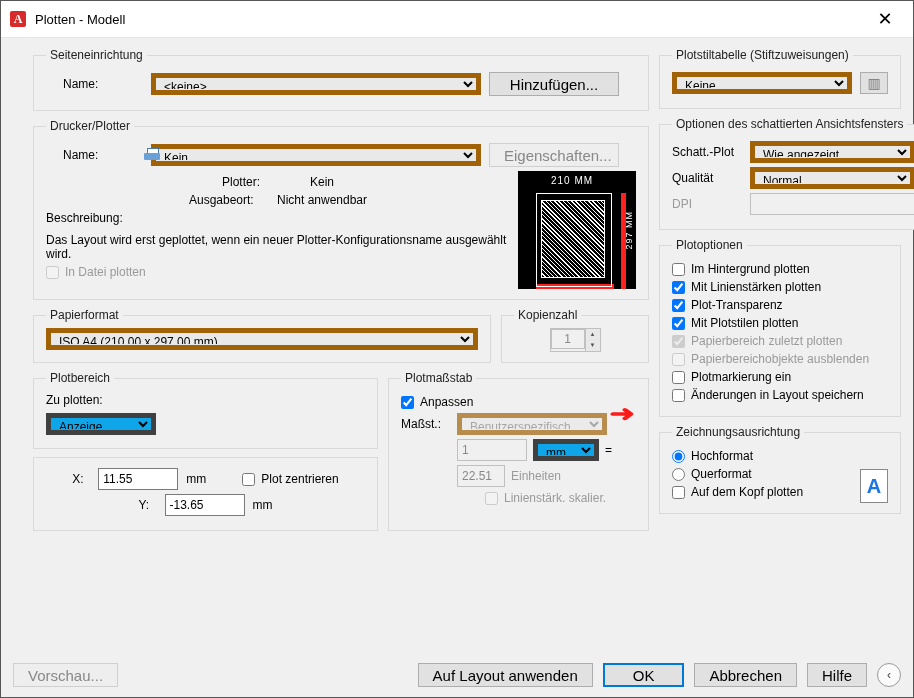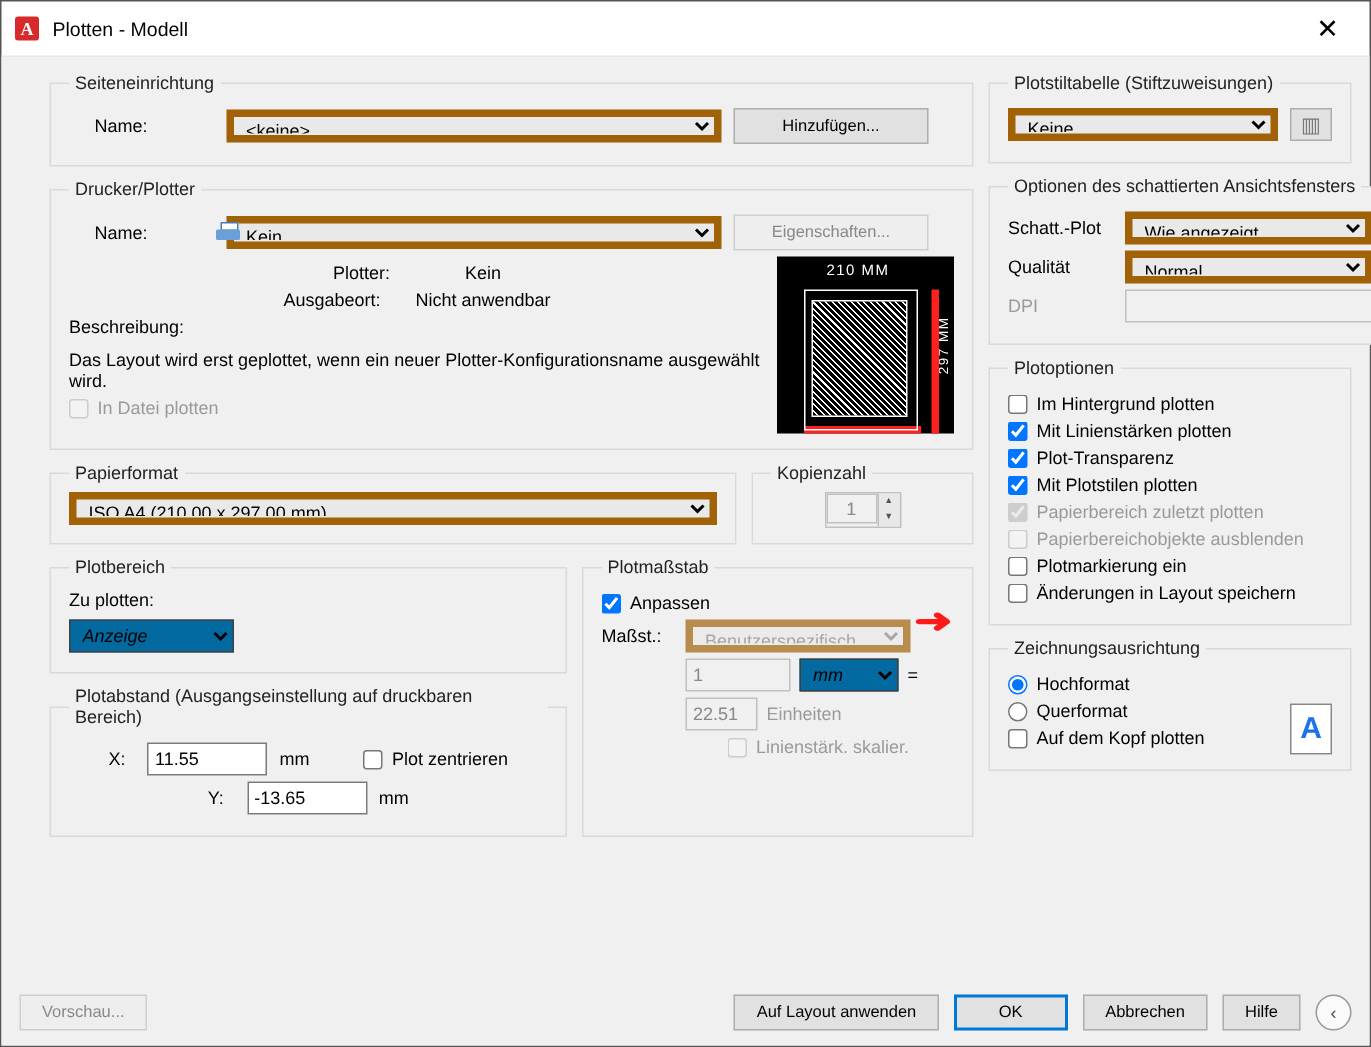--- a/index.html
+++ b/index.html
@@ -31,25 +31,25 @@
   legend { padding: 0 4px; font-size: 12px; color: #222; }
   .row { display: flex; align-items: center; gap: 8px; margin: 4px 0; justify-content: center; }
   .label { min-width: 80px; }
   .combo, select, input[type=text] {
     font-family: inherit; font-size: 12px; box-sizing: border-box;
     height: 22px; padding: 1px 4px;
   }
   select {
     background: #e9e9e9; border: 5px solid #a16207;
   }
-  select.white-combo { background: #0369a1; border: 1px solid #404040; font-style: italic; }
+  select.white-combo { background: #0ea5e9; border: 5px solid #404040; }
   input[type=text] { background: #ffffff; border: 1px solid #7a7a7a; }
   input[type=text][readonly] { background: #f0f0f0; color: #888; border: 1px solid #c0c0c0; }
   button {
-    font-family: inherit; font-size: 11px; height: 24px;
+    font-family: inherit; font-size: 15px; height: 24px;
     background: #e1e1e1; border: 1px solid #adadad; cursor: default;
     padding: 0 14px; white-space: nowrap;
   }
   button.primary { border: 2px solid #0078d7; padding: 0 28px; }
   button[disabled] { color: #888; border-color: #cfcfcf; background: #eeeeee; }
   .checkbox, .radio { display: flex; align-items: center; gap: 6px; margin: 4px 0; }
   .checkbox input, .radio input { margin: 0; width: 13px; height: 13px; }
   .disabled-text { color: #9a9a9a; }
   .spinner {
     display: inline-flex; border: 1px solid #c0c0c0; height: 22px; background: #f0f0f0;
@@ -226,21 +226,20 @@
           <div>
             <fieldset style="height:78px;">
               <legend>Plotbereich</legend>
               <div style="margin:2px 0 6px 0;">Zu plotten:</div>
               <select class="white-combo" style="width:110px;">
                 <option>Anzeige</option>
               </select>
             </fieldset>
 
             <fieldset>
-              <legend>Plotabstand (Ausgangseinstellung auf druckbaren Bereich)</legend>
               <div class="row">
                 <span style="width:18px;">X:</span>
                 <input type="text" style="width: 80px;" value="11.55">
                 <span>mm</span>
                 <span style="width:20px;"></span>
                 <div class="checkbox" style="margin:0;">
                   <input type="checkbox" style="">
                   <span>Plot zentrieren</span>
                 </div>
               </div>

